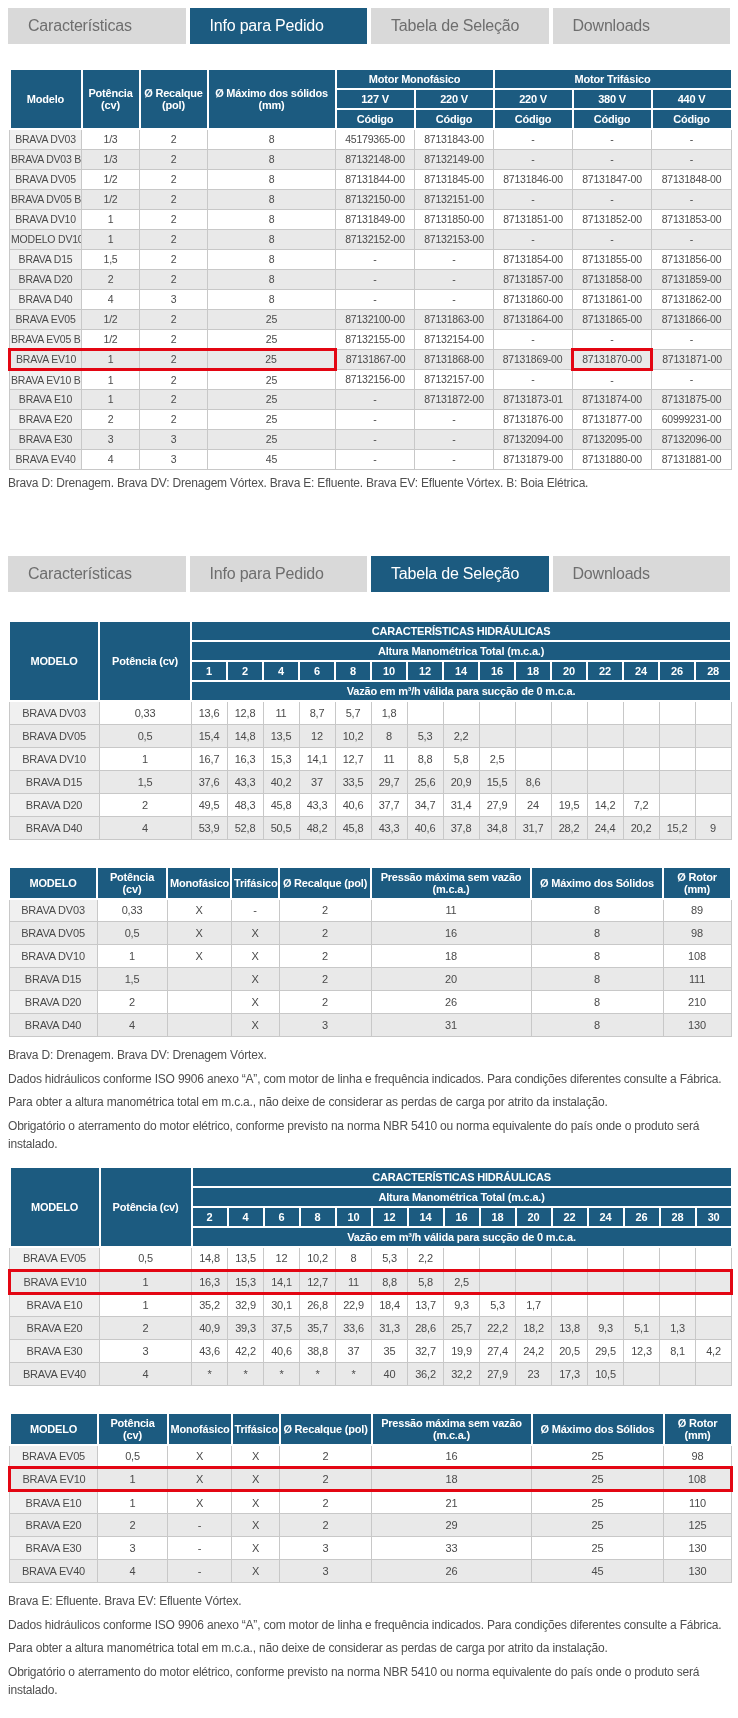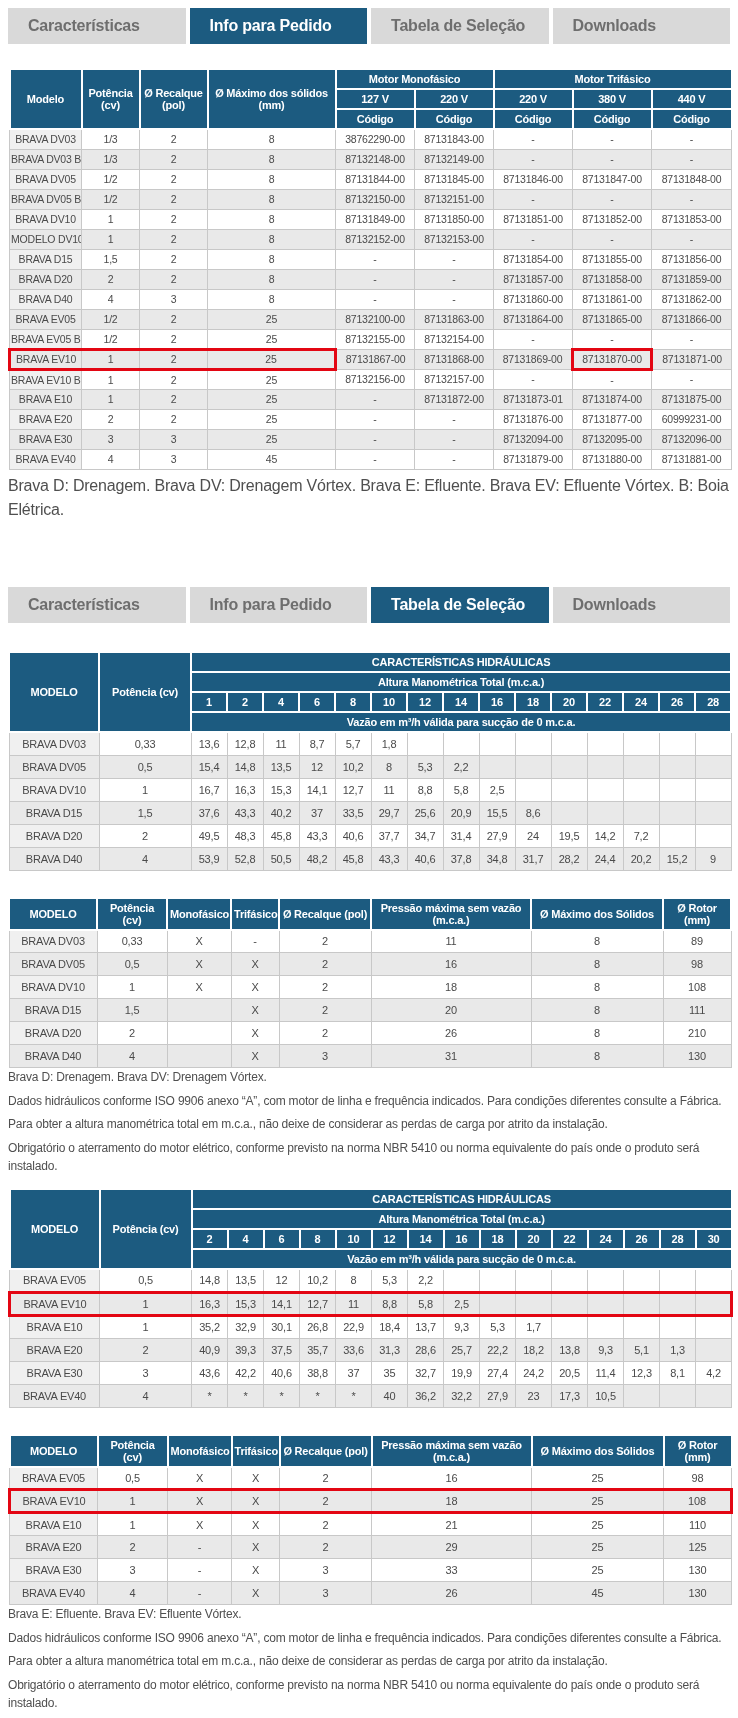--- a/index.html
+++ b/index.html
@@ -21,21 +21,21 @@
     color:var(--celltx);
     letter-spacing:-0.2px;
   }
   .page{padding:8px;}
   
   .tabbar{display:flex;gap:4px;margin-bottom:0;}
   .tab{
     flex:1;
     background:var(--tabbg);
     color:var(--tabtx);
-    font-weight:bold;
+    font-weight:normal;
     font-size:16px;
     padding:9px 4px 9px 20px;
     cursor:pointer;
     white-space:nowrap;
   }
   .tab.active{background:var(--blue);color:#fff;}
   
   table{border-collapse:collapse;width:100%;table-layout:fixed;}
   th{
     background:var(--blue);
@@ -61,28 +61,28 @@
   tbody tr:nth-child(odd) td:first-child{background:var(--modeltint);}
   tbody tr:nth-child(even) td{background:var(--stripe);}
   .hydro td{height:23px;font-size:11px;}
   .spec td{height:23px;font-size:11px;}
   
   td.hl-t{border-top:3px solid var(--red);text-align:center;}
   td.hl-b{border-bottom:3px solid var(--red);}
   td.hl-l{border-left:3px solid var(--red);}
   td.hl-r{border-right:3px solid var(--red);}
   
-  .note{font-size:16px;color:#4f4f4f;margin:4px 0 12px 0;line-height:1.55;}
+  .note{font-size:12px;color:#4f4f4f;margin:4px 0 12px 0;line-height:1.55;}
   .notes p{font-size:12px;color:#4f4f4f;margin:0 0 5px 0;line-height:1.55;}
   
   .mt-table1{margin-top:24px;}
   .mt-tabbar2{margin-top:64px;}
   .mt-hydro{margin-top:28px;}
   .mt-spec{margin-top:26px;}
-  .mt-notes{margin-top:0;}
+  .mt-notes{margin-top:9px;}
   .mt-hydro2{margin-top:12px;}
 </style>
 </head>
 <body>
 
 <div class="page">
 
   <div class="tabbar">
     <div class="tab">Características</div>
     <div class="tab active">Info para Pedido</div>
@@ -125,21 +125,21 @@
         <th>Código</th>
         <th>Código</th>
       </tr>
     </thead>
     <tbody id="order-table-body">
         <tr>
           <td>BRAVA DV03</td>
           <td>1/3</td>
           <td>2</td>
           <td>8</td>
-          <td>38762290-00</td>
+          <td>45179365-00</td>
           <td>87131843-00</td>
           <td>-</td>
           <td>-</td>
           <td>-</td>
         </tr>
         <tr>
           <td>BRAVA DV03 B</td>
           <td>1/3</td>
           <td>2</td>
           <td>8</td>
@@ -693,21 +693,21 @@
           <td>42,2</td>
           <td>40,6</td>
           <td>38,8</td>
           <td>37</td>
           <td>35</td>
           <td>32,7</td>
           <td>19,9</td>
           <td>27,4</td>
           <td>24,2</td>
           <td>20,5</td>
-          <td>11,4</td>
+          <td>29,5</td>
           <td>12,3</td>
           <td>8,1</td>
           <td>4,2</td>
         </tr>
         <tr>
           <td>BRAVA EV40</td>
           <td>4</td>
           <td>*</td>
           <td>*</td>
           <td>*</td>

